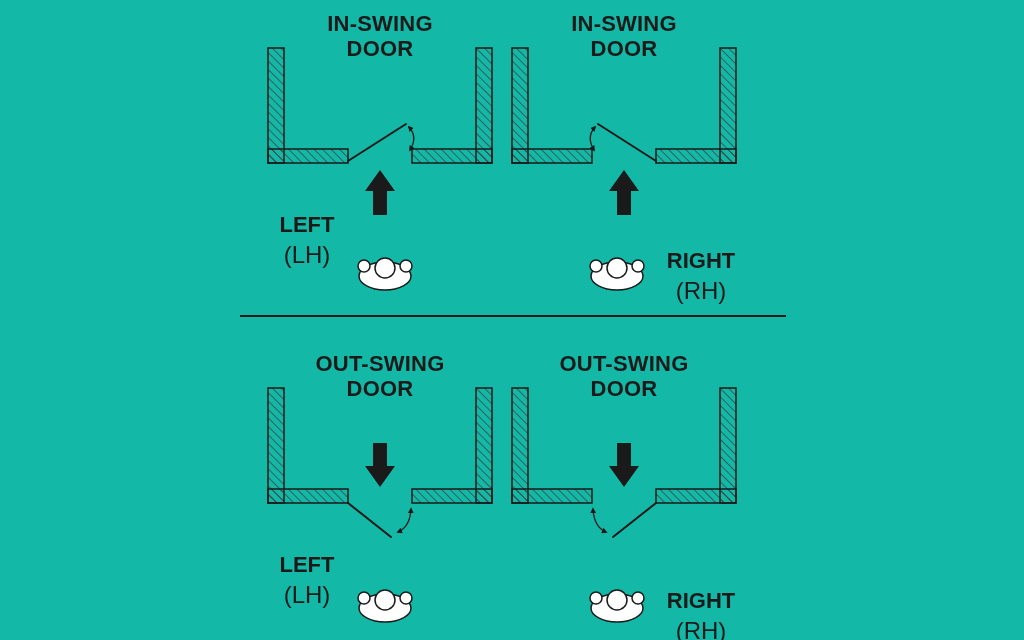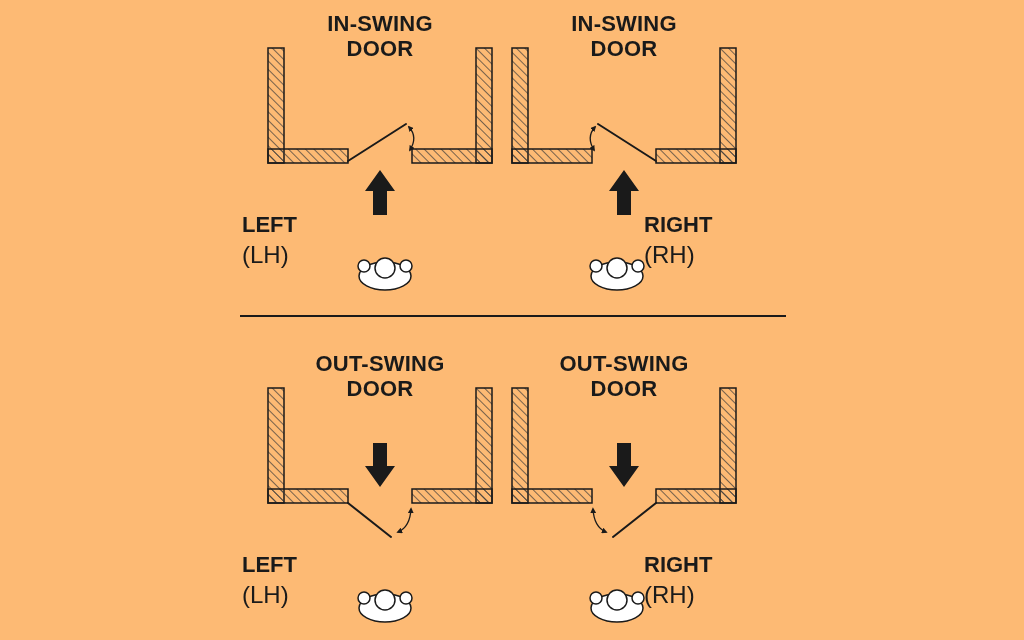--- a/index.html
+++ b/index.html
@@ -4,31 +4,31 @@
 <style>
   * { margin:0; padding:0; box-sizing:border-box; }
   html,body { width:1024px; height:640px; }
   body {
     background:#ffffff;
     font-family:"Liberation Sans", sans-serif;
     color:#1a1a1a;
     position:relative;
     overflow:hidden;
   }
-  .canvas { position:absolute; inset:0; background:#fdba74; }
+  .canvas { position:absolute; inset:0; background:#14b8a6; }
   .diagram { position:absolute; width:280px; height:300px; }
   .diagram svg.gfx { position:absolute; left:0; top:0; }
   .title {
     position:absolute; top:3px; left:0; width:280px;
     text-align:center; font-weight:700; font-size:22px;
     line-height:25px; letter-spacing:0.2px; z-index:2;
   }
-  .hand { position:absolute; width:130px; text-align:left; top:205px; z-index:2; }
+  .hand { position:absolute; width:130px; text-align:center; top:205px; z-index:2; }
   .hand.side-left  { left:2px; }
-  .hand.side-right { left:160px; }
+  .hand.side-right { left:152px;margin-top:36px; }
   .hand-label { font-weight:700; font-size:22px; line-height:24px; }
   .hand-abbr  { font-size:24px; line-height:22px; margin-top:7px; }
   .divider { position:absolute; left:240px; top:315px; width:546px; height:2px; background:#1a1a1a; }
   .wall { fill:url(#hatch); stroke:#1a1a1a; stroke-width:1.5; }
   .leaf { stroke:#1a1a1a; stroke-width:2; stroke-linecap:round; }
   .swing-arc { fill:none; stroke:#1a1a1a; stroke-width:1.3; }
   .big-arrow { fill:#1a1a1a; }
   .person ellipse, .person circle { fill:#ffffff; stroke:#1a1a1a; stroke-width:1.5; }
 </style>
 </head>

